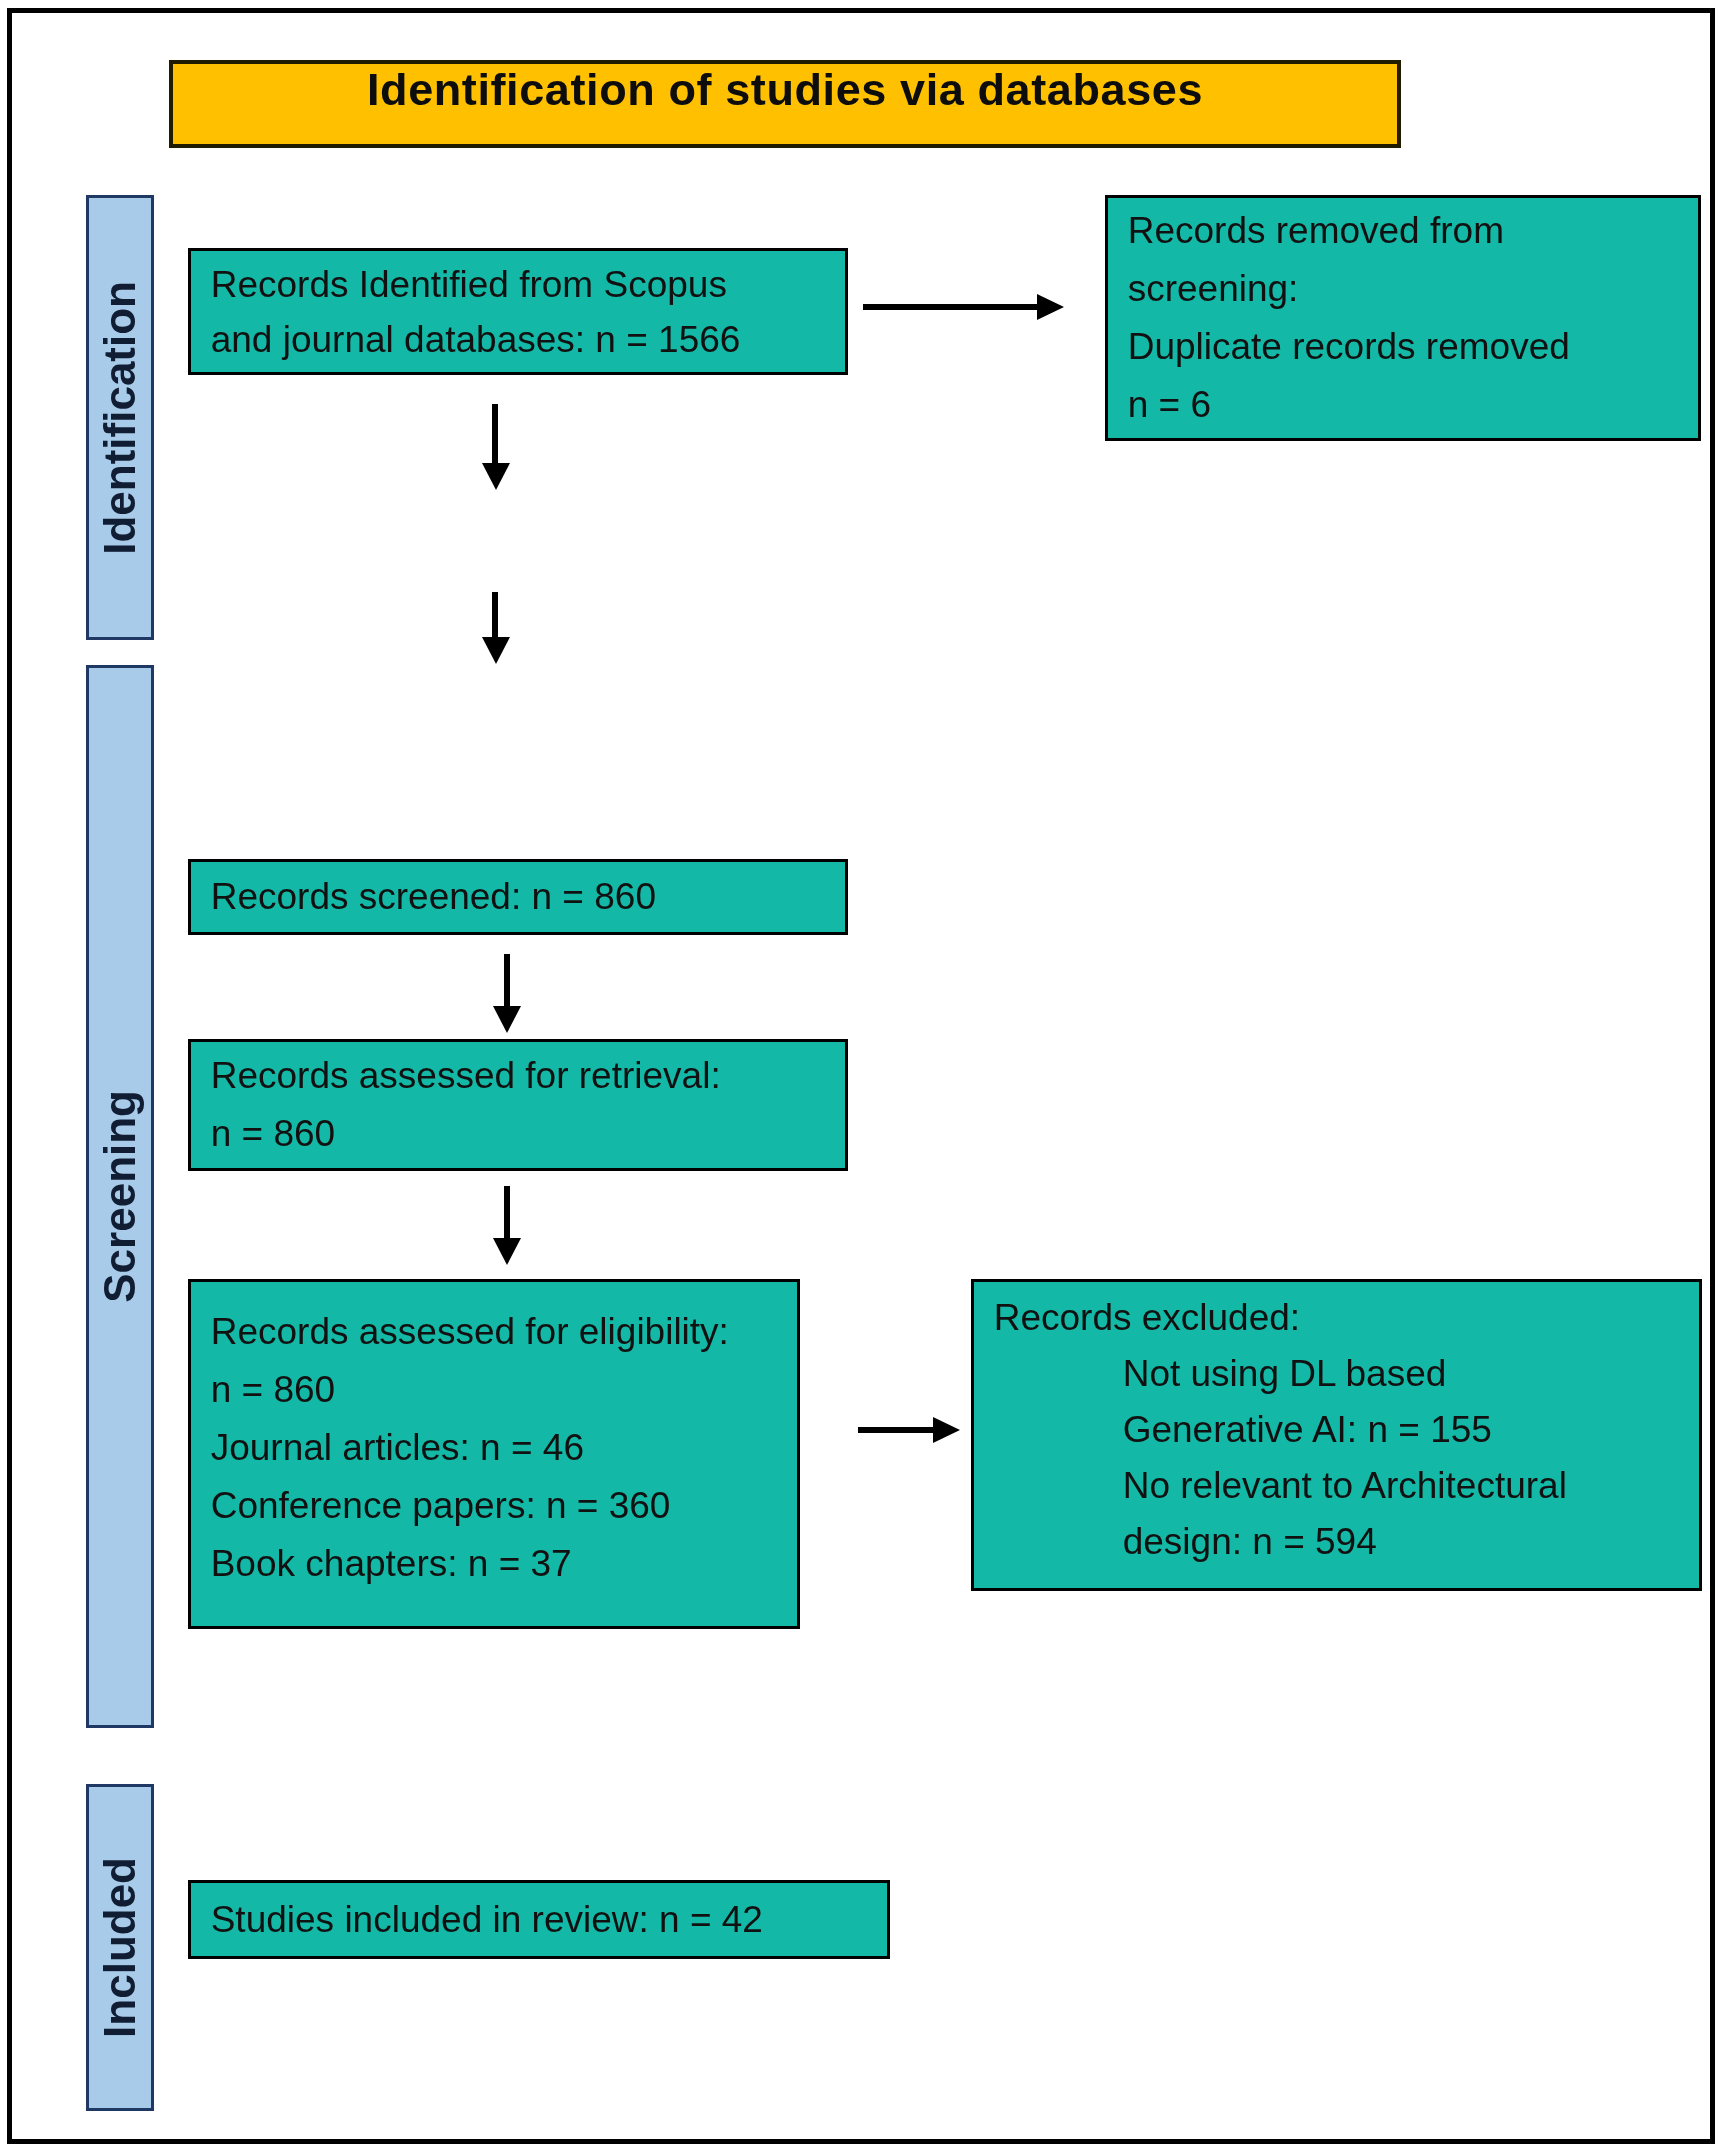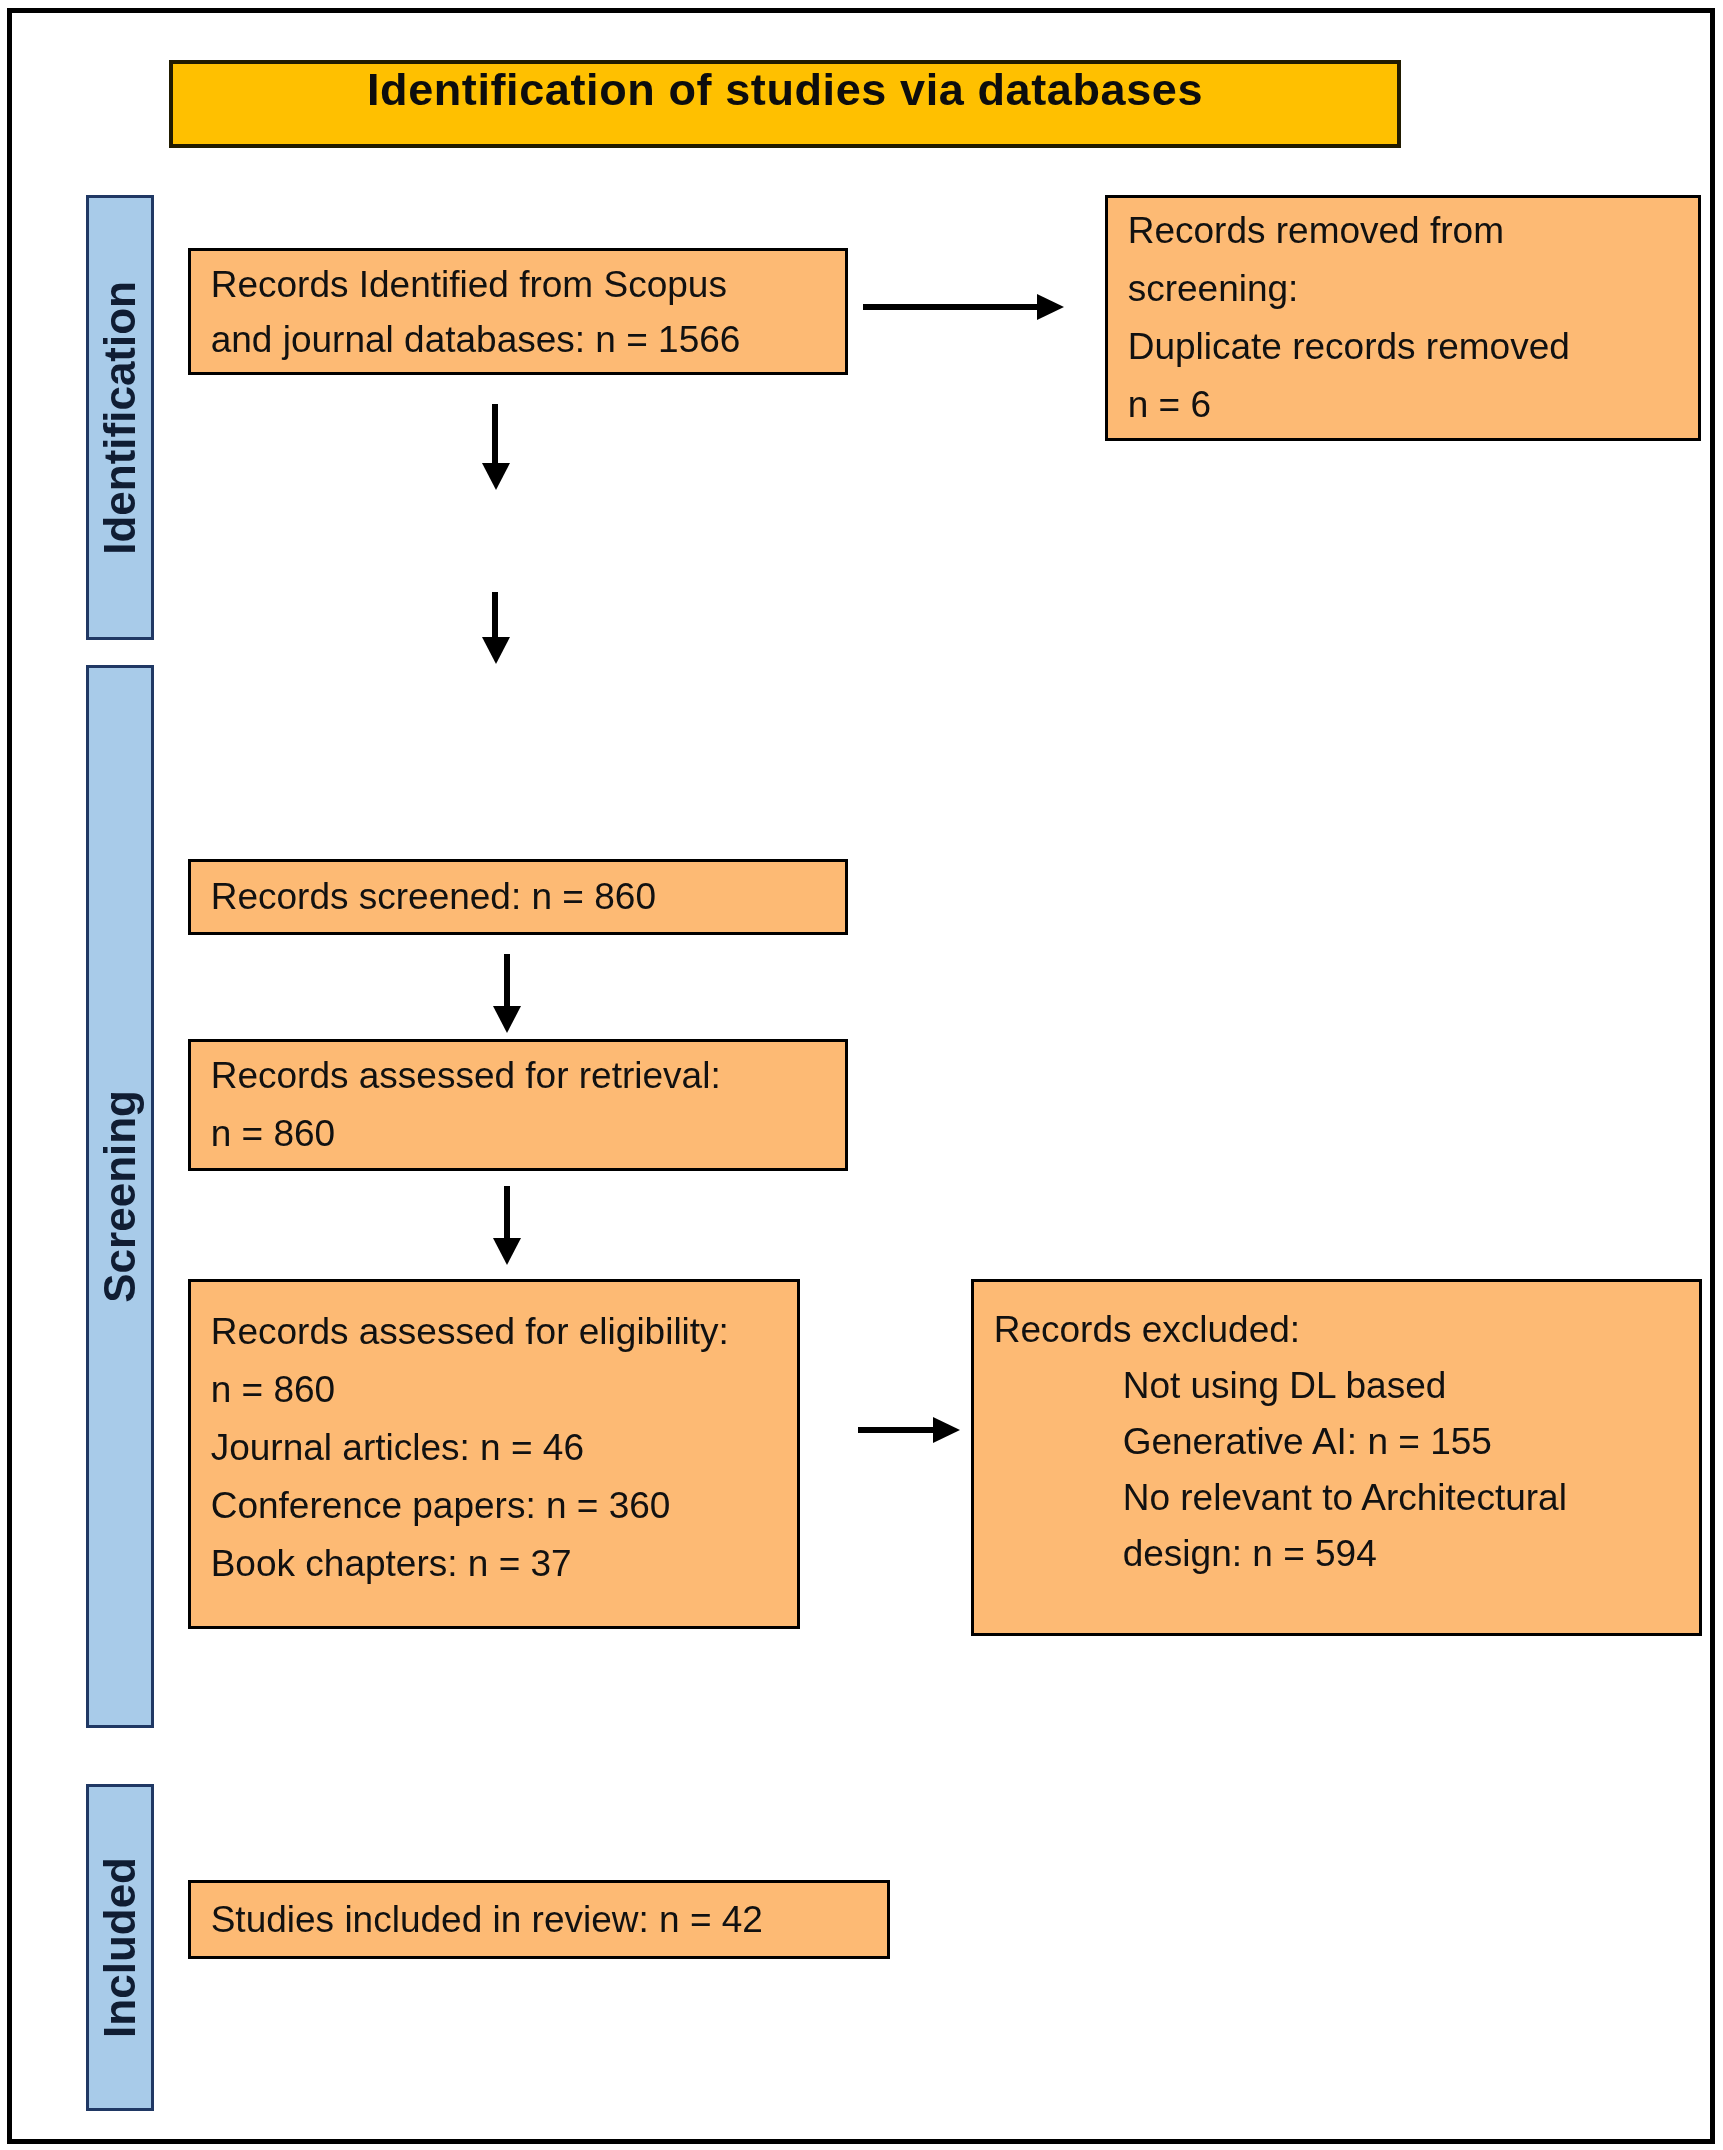--- a/index.html
+++ b/index.html
@@ -54,21 +54,21 @@
     font-size: 44px;
     color: #101d33;
     white-space: nowrap;
   }
   .bar-identification { top: 195px; height: 445px; }
   .bar-screening      { top: 665px; height: 1063px; }
   .bar-included       { top: 1784px; height: 327px; }
 
   .fbox {
     position: absolute;
-    background: #fdba74;
+    background: #14b8a6;
     border: 3.5px solid #000000;
     box-sizing: border-box;
     display: flex;
     flex-direction: column;
     justify-content: center;
     padding: 5.8px 8px 5.8px 19.7px;
     font-size: 37px;
     color: #111111;
   }
   .fbox .box-line { white-space: nowrap; }
@@ -82,22 +82,22 @@
   .box-filtered { left: 188px; top: 491px; width: 660px; height: 74px; }
   .box-screened { left: 188px; top: 859px; width: 660px; height: 76px; }
 
   .box-retrieval { left: 188px; top: 1039px; width: 660px; height: 132px; }
   .box-retrieval .box-line { line-height: 58px; }
 
   .box-eligibility { left: 188px; top: 1279px; width: 612px; height: 350px;
                      justify-content: flex-start; padding-top: 21px; }
   .box-eligibility .box-line { line-height: 58px; }
 
-  .box-excluded { left: 971px; top: 1279px; width: 731px; height: 357px;
-                  justify-content: flex-start; padding-top: 20px; }
+  .box-excluded { left: 971px; top: 1279px; width: 731px; height: 312px;
+                  justify-content: flex-start; padding-top: 8px; }
   .box-excluded .box-line { line-height: 56px; }
   .box-excluded .box-line.indent { padding-left: 129px; }
 
   .box-included { left: 188px; top: 1880px; width: 702px; height: 79px; }
 
   
   .shaft-v { position: absolute; width: 6.4px; background: #000000; }
   .shaft-h { position: absolute; height: 6.4px; background: #000000; }
   .head-down {
     position: absolute; width: 0; height: 0;

